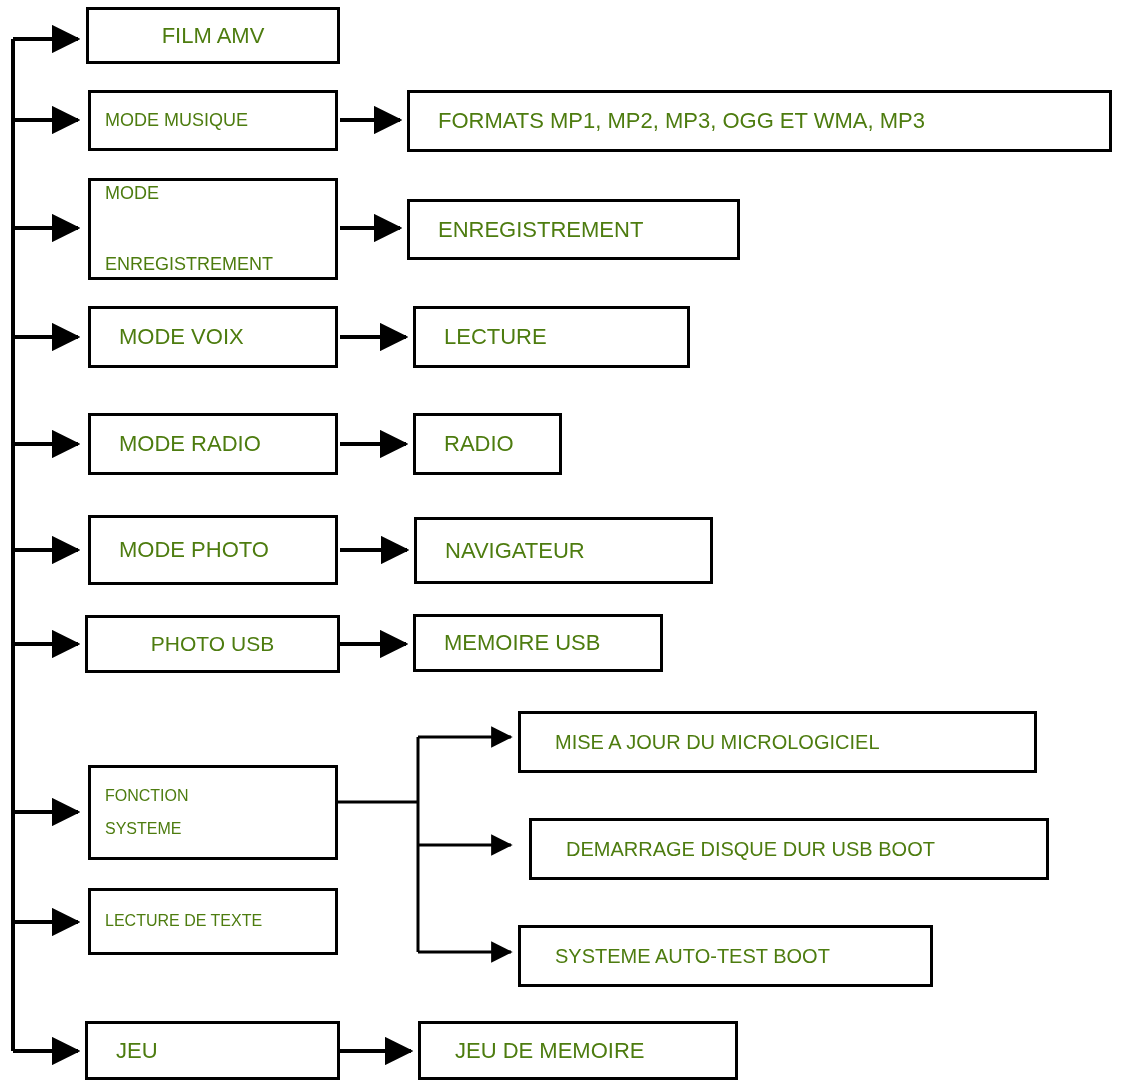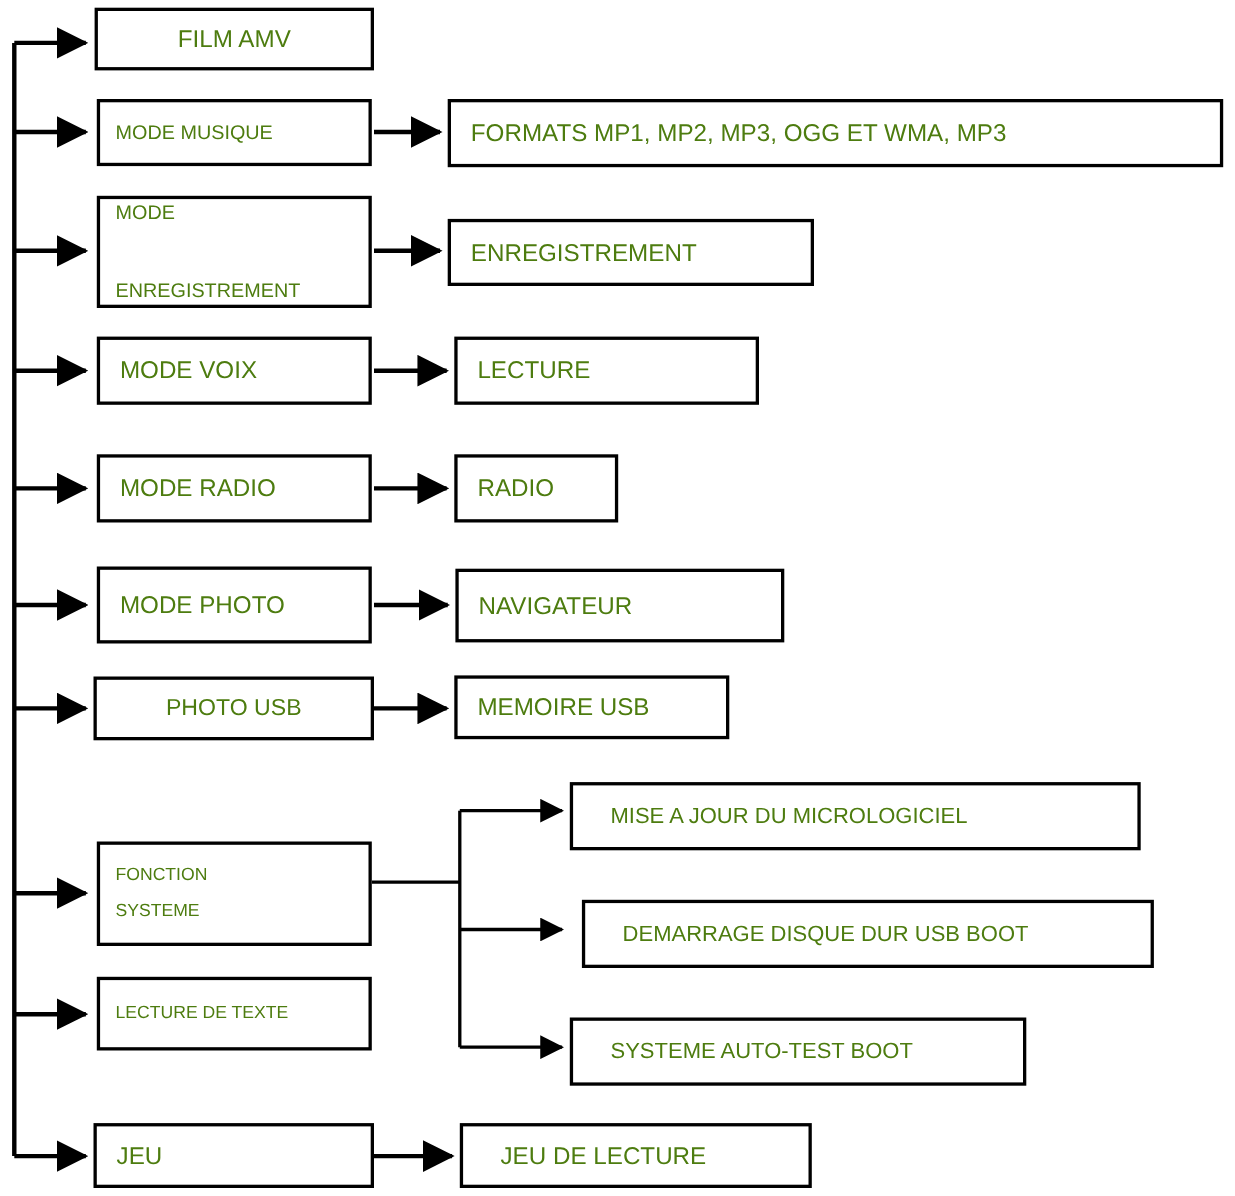--- a/index.html
+++ b/index.html
@@ -33,21 +33,21 @@
     flex-direction: column;
     justify-content: center;
     color: #4d7c0f;
     line-height: 1.05;
     white-space: pre;
   }
   .node .line {
     display: block;
   }
   .pad-l  { padding-left: 14px; }
-  .pad-l2 { padding-left: 18px; }
+  .pad-l2 { padding-left: 28px; }
   .pad-l3 { padding-left: 34px; }
   .center { align-items: center; }
   .fs-22 { font-size: 22px; }
   .fs-21 { font-size: 21px; }
   .fs-20 { font-size: 20px; }
   .fs-18 { font-size: 18px; }
   .fs-17 { font-size: 16px; }
   .two-line .line + .line { margin-top: 16px; }
 </style>
 </head>
@@ -162,16 +162,16 @@
 
   <div class="node pad-l3 fs-20" style="left:518px; top:818px; width:520px; height:62px;margin-left:11px;">
     <span class="line">DEMARRAGE DISQUE DUR USB BOOT</span>
   </div>
 
   <div class="node pad-l3 fs-20" style="left:518px; top:925px; width:415px; height:62px;">
     <span class="line">SYSTEME AUTO-TEST BOOT</span>
   </div>
 
   <div class="node pad-l3 fs-22" style="left:418px; top:1021px; width:320px; height:59px;">
-    <span class="line">JEU DE LECTURE</span>
+    <span class="line">JEU DE MEMOIRE</span>
   </div>
 
 </div>
 
 </body></html>

